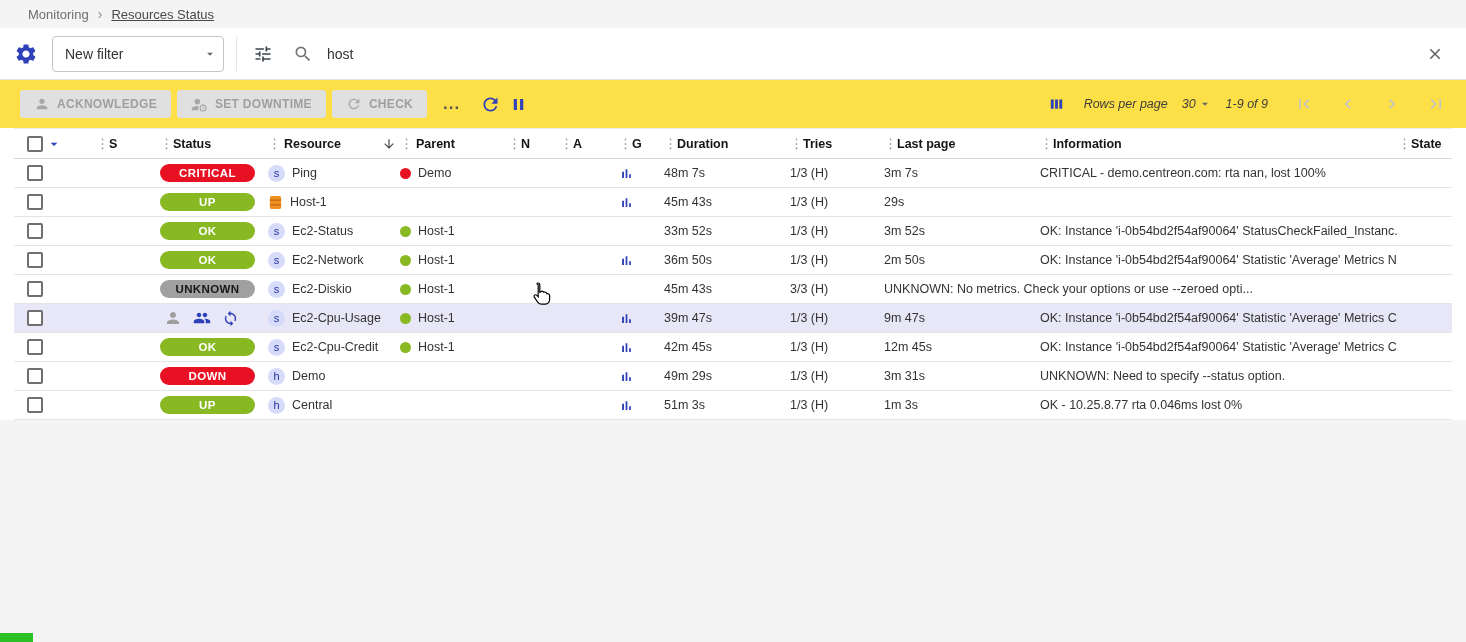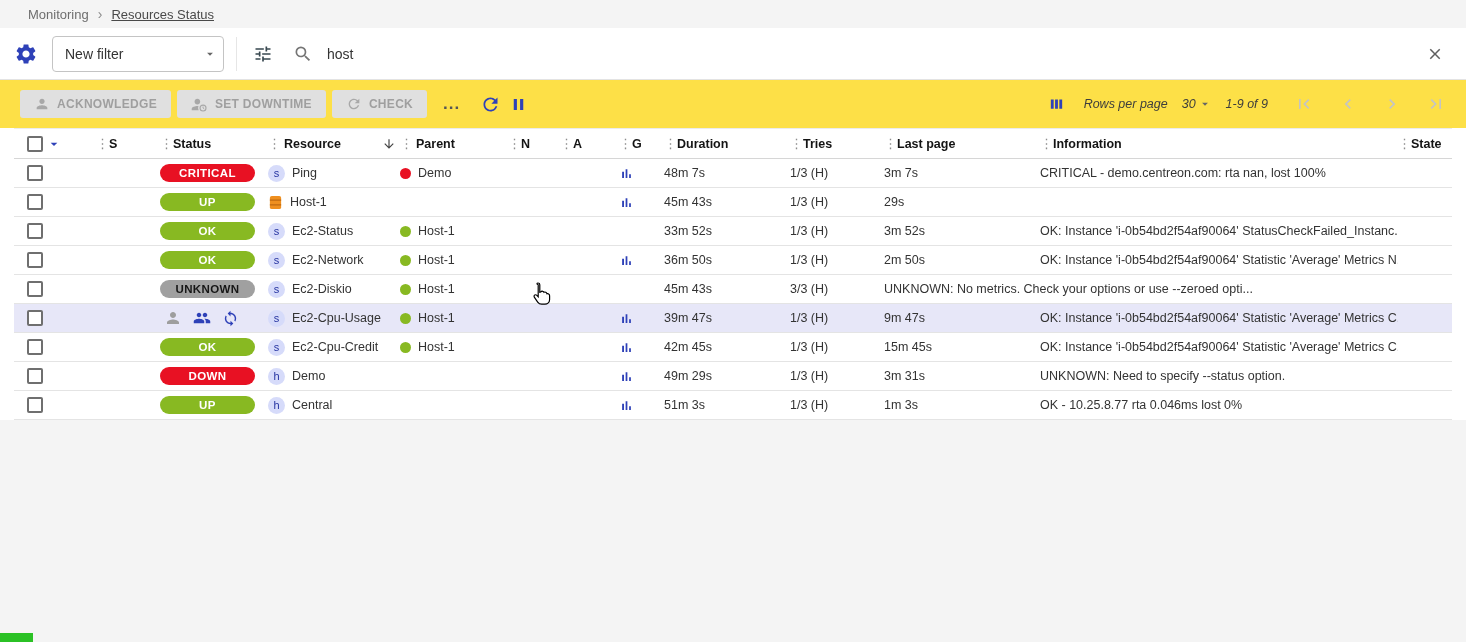--- a/index.html
+++ b/index.html
@@ -553,21 +553,21 @@
               </svg>
             </span>
           </div>
           <div class="cell c-duration">
             <span>42m 45s</span>
           </div>
           <div class="cell c-tries">
             <span>1/3 (H)</span>
           </div>
           <div class="cell c-lastcheck">
-            <span>15m 45s</span>
+            <span>12m 45s</span>
           </div>
           <div class="cell c-info">
             <span class="info">OK: Instance 'i-0b54bd2f54af90064' Statistic 'Average' Metrics C...</span>
           </div>
           <div class="cell c-state"></div>
         </div>
         <div class="trow">
           <div class="cell c-check">
             <span class="checkbox"></span>
           </div>

